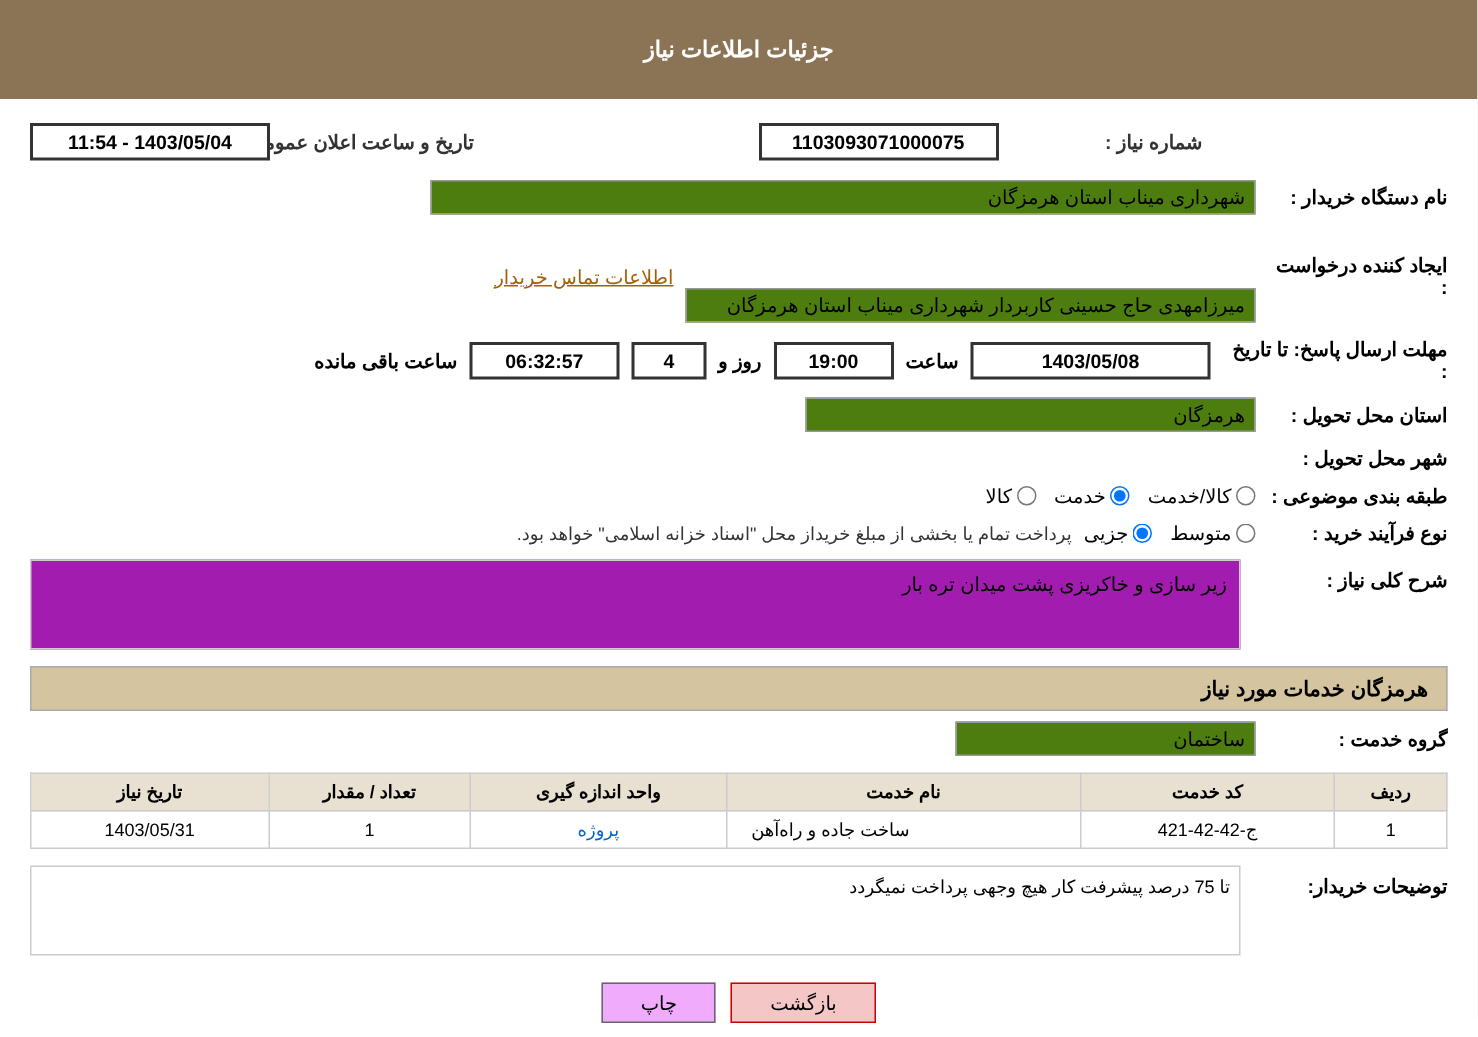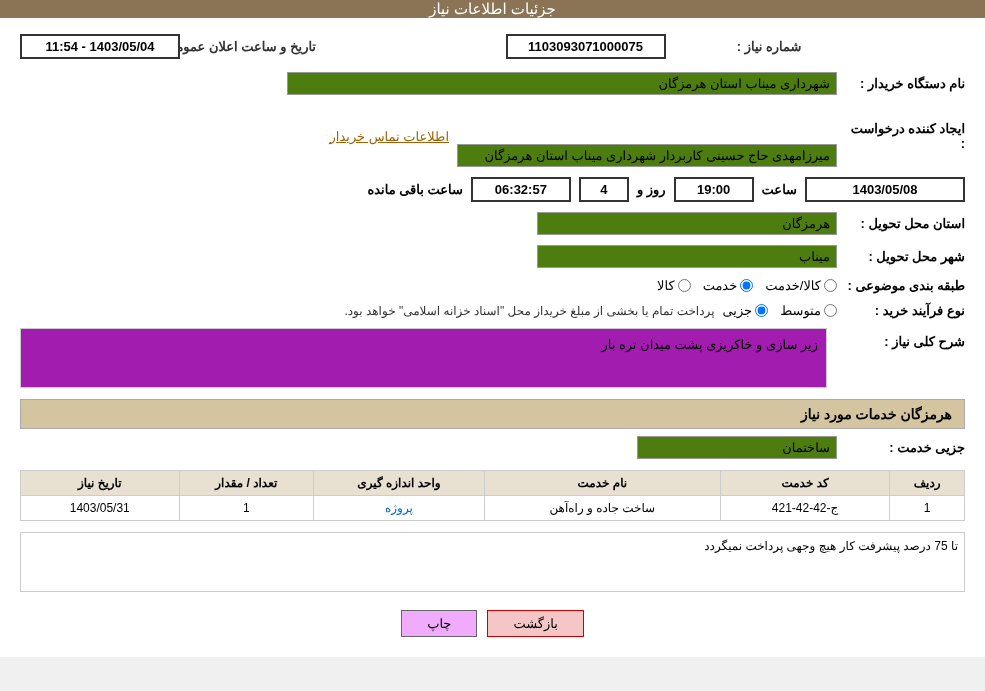--- a/index.html
+++ b/index.html
@@ -11,23 +11,23 @@
     }
     .page-wrapper {
       max-width: 985px;
       margin: 0 auto;
       background: #fff;
     }
     .header-bar {
       background: #8b7355;
       color: #fff;
       text-align: center;
-      padding: 0 15px;
+      padding: 24px 15px;
       font-size: 15px;
-      font-weight: normal;
+      font-weight: bold;
     }
     .content {
       padding: 10px 20px 20px 20px;
     }
     .label-cell {
       color: #333;
       font-weight: bold;
       white-space: nowrap;
       text-align: right;
       width: 130px;
@@ -103,21 +103,21 @@
       font-weight: bold;
       font-size: 12px;
     }
     .services-table td {
       border: 1px solid #ccc;
       padding: 5px 16px;
       text-align: center;
       font-size: 12px;
     }
     .services-table .col-name {
-      text-align: center;
+      text-align: left;
     }
     .btn-row {
       text-align: center;
       margin-top: 15px;
       display: flex;
       justify-content: center;
       gap: 10px;
     }
     .btn {
       padding: 5px 25px;
@@ -193,37 +193,37 @@
       <span class="input-box input-box-wide" style="min-width:550px;">شهرداری میناب استان هرمزگان</span>
     </div>
 
     <div class="group-row" style="margin-bottom:4px;">
       <span class="col-label">ایجاد کننده درخواست :</span>
       <span class="input-box" style="min-width:380px;margin-top:39px;">میرزامهدی حاج حسینی کاربردار شهرداری میناب استان هرمزگان</span>
       <span class="link-blue">اطلاعات تماس خریدار</span>
     </div>
 
     <div class="group-row" style="margin-bottom:4px; flex-wrap:wrap;">
+      <span class="col-label" style="width:150px;">مهلت ارسال پاسخ: تا تاریخ :</span>
       <span class="date-input">1403/05/08</span>
       <span style="font-weight:bold;">ساعت</span>
       <span class="date-input" style="min-width:80px;">19:00</span>
       <span style="font-weight:bold;">روز و</span>
       <span class="date-input" style="min-width:50px;">4</span>
       <span class="date-input" style="min-width:100px;">06:32:57</span>
       <span style="font-weight:bold;">ساعت باقی مانده</span>
     </div>
 
     <div class="group-row" style="margin-bottom:4px;">
       <span class="col-label">استان محل تحویل :</span>
       <span class="input-box" style="min-width:300px;">هرمزگان</span>
     </div>
 
     <div class="group-row" style="margin-bottom:4px;">
       <span class="col-label">شهر محل تحویل :</span>
-      <span class="input-box" style="min-width:300px;">میناب</span>
     </div>
 
     <div class="group-row" style="margin-bottom:4px;">
       <span class="col-label">طبقه بندی موضوعی :</span>
       <div class="radio-group">
         <div class="radio-item">
           <input type="radio" name="tabaqe" style="">
           <span>کالا/خدمت</span>
         </div>
         <div class="radio-item">
@@ -255,21 +255,21 @@
     <div class="group-row" style="align-items:flex-start; margin-bottom:8px;">
       <span class="col-label" style="width:130px; padding-top:6px;">شرح کلی نیاز :</span>
       <div style="flex:1;">
         <div class="shrh-box">زیر سازی و خاکریزی پشت میدان تره بار</div>
       </div>
     </div>
 
     <div class="section-header">هرمزگان خدمات مورد نیاز</div>
 
     <div class="group-row" style="margin-bottom:8px;">
-      <span class="col-label">جزیی خدمت :</span>
+      <span class="col-label">گروه خدمت :</span>
       <span class="input-box" style="min-width:200px;">ساختمان</span>
     </div>
 
     <table class="services-table">
       <thead>
         <tr>
           <th>ردیف</th>
           <th>کد خدمت</th>
           <th>نام خدمت</th>
           <th>واحد اندازه گیری</th>
@@ -283,20 +283,21 @@
         <td>ج-42-42-421</td>
         <td class="col-name">ساخت جاده و راه‌آهن</td>
         <td style="color:#0066cc;">پروژه</td>
         <td>1</td>
         <td>1403/05/31</td>
       </tr>
         </tbody>
     </table>
 
     <div class="group-row" style="align-items:flex-start; margin-top:8px;">
+      <span class="col-label" style="width:130px; padding-top:6px;">توضیحات خریدار:</span>
       <div style="flex:1;">
         <div class="tozihat-box">تا 75 درصد پیشرفت کار هیچ وجهی پرداخت نمیگردد</div>
       </div>
     </div>
 
     <div class="btn-row">
       <button class="btn btn-back">بازگشت</button>
       <button class="btn btn-print">چاپ</button>
     </div>
 

